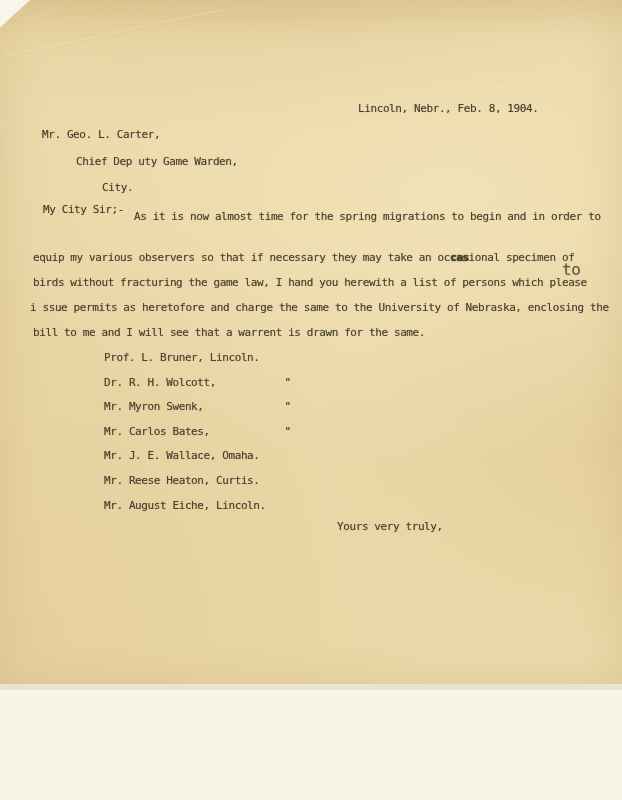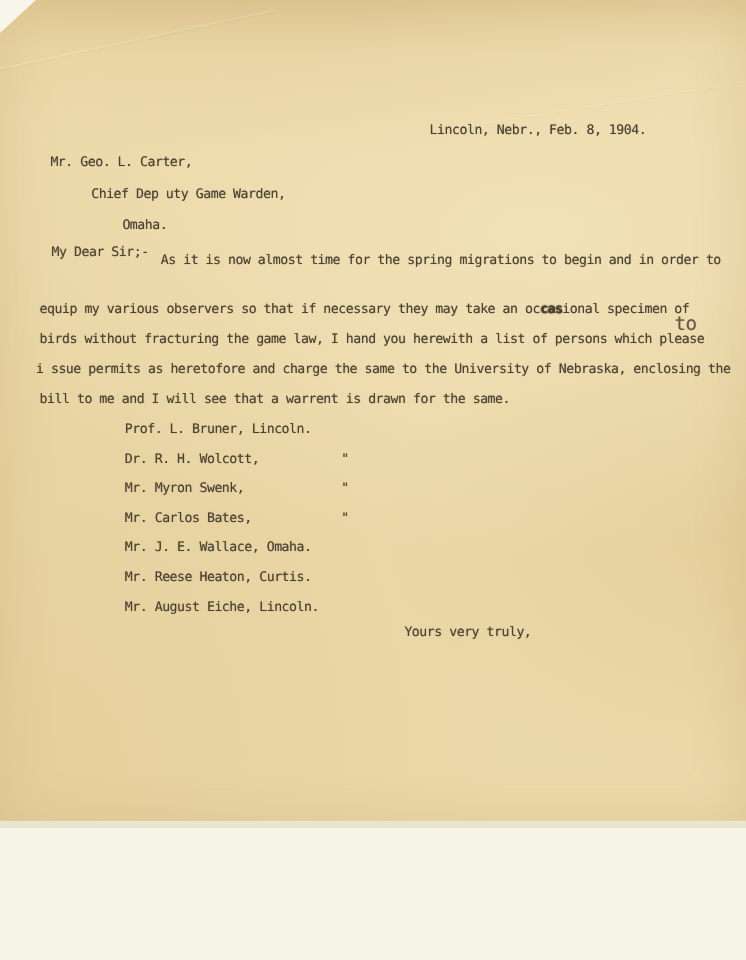--- a/index.html
+++ b/index.html
@@ -86,23 +86,23 @@
   <div class="corner-tear"></div>
   <div class="crease c1"></div>
   <div class="crease c2"></div>
   <div class="crease c3"></div>
   <div class="bottom-strip"></div>
 
   <div class="tline dateline">Lincoln, Nebr., Feb. 8, 1904.</div>
 
   <div class="tline rcpt-name">Mr. Geo. L. Carter,</div>
   <div class="tline rcpt-title">Chief Dep uty Game Warden,</div>
-  <div class="tline rcpt-city">Omaha.</div>
+  <div class="tline rcpt-city">City.</div>
 
-  <div class="tline salutation">My Dear Sir;-</div>
+  <div class="tline salutation">My City Sir;-</div>
 
   <div class="tline bl1">As it is now almost time for the spring migrations to begin and in order to</div>
 
   <div class="tline bl2"><span>equip my various observers so that if necessary they may take an oc</span><span class="overstrike">cas</span><span>ional specimen of</span></div>
 
   <div class="tline interline">to</div>
 
   <div class="tline bl3">birds without fracturing the game law, I hand you herewith a list of persons which please</div>
   <div class="tline bl4">i ssue permits as heretofore and charge the same to the University of Nebraska, enclosing the</div>
   <div class="tline bl5">bill to me and I will see that a warrent is drawn for the same.</div>

